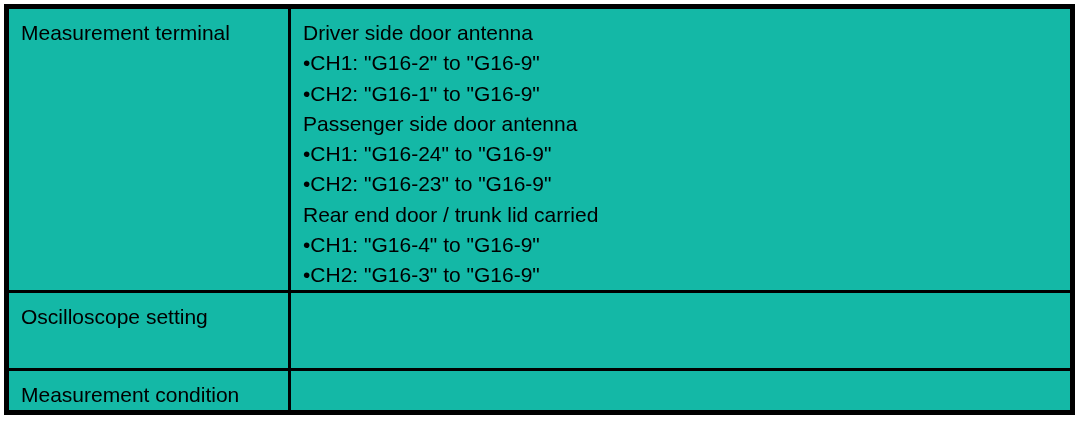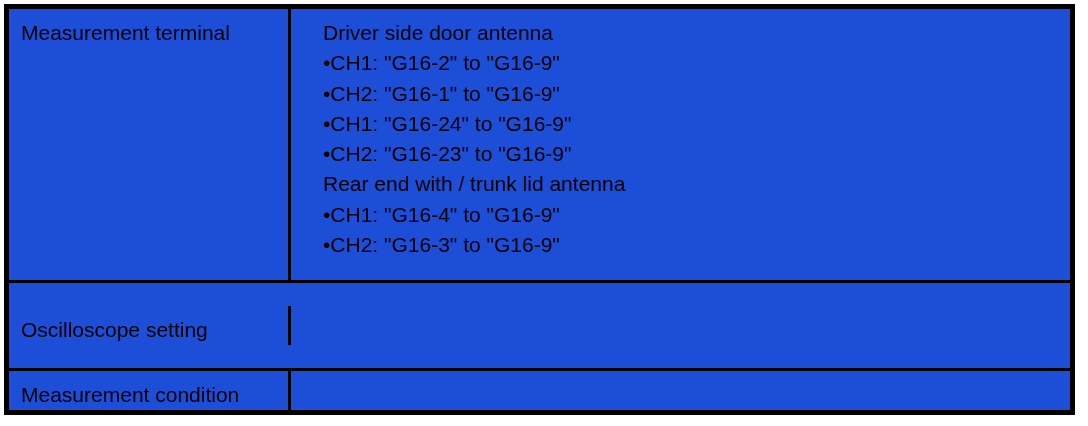--- a/index.html
+++ b/index.html
@@ -10,63 +10,64 @@
     font-family: "Liberation Sans", sans-serif;
     color: #000000;
   }
   .doc-table {
     position: absolute;
     left: 4px;
     top: 4px;
     width: 1071px;
     height: 411px;
     border: 5px solid #000000;
-    background: #1d4ed8;
+    background: #14b8a6;
     display: flex;
     flex-direction: column;
   }
   .trow {
     display: flex;
     flex-direction: row;
   }
   .trow-terminal  { height: 286px; border-bottom: 3px solid #000000; }
-  .trow-scope     { height: 91px;  border-bottom: 3px solid #000000; align-items: center; }
+  .trow-scope     { height: 91px;  border-bottom: 3px solid #000000; }
   .trow-condition { flex: 1; gap: 45px; }
   .cell {
     font-size: 21px;
     line-height: 30.25px;
     white-space: nowrap;
     overflow: hidden;
   }
   .cell-label {
     width: 282px;
     flex: 0 0 282px;
     border-right: 3px solid #000000;
     padding: 9px 4px 0 12px;
   }
   .cell-value {
     flex: 1;
     padding: 9px 4px 0 12px;
   }
-  .vline { display: block; margin-left: 20px; }
+  .vline { display: block; }
 </style>
 </head>
 <body>
 
 <div class="doc-table">
 
   <div class="trow trow-terminal">
     <div class="cell cell-label">Measurement terminal</div>
     <div class="cell cell-value">
       <span class="vline">Driver side door antenna</span>
       <span class="vline">•CH1: "G16-2" to "G16-9"</span>
       <span class="vline">•CH2: "G16-1" to "G16-9"</span>
+      <span class="vline">Passenger side door antenna</span>
       <span class="vline">•CH1: "G16-24" to "G16-9"</span>
       <span class="vline">•CH2: "G16-23" to "G16-9"</span>
-      <span class="vline">Rear end with / trunk lid antenna</span>
+      <span class="vline">Rear end door / trunk lid carried</span>
       <span class="vline">•CH1: "G16-4" to "G16-9"</span>
       <span class="vline">•CH2: "G16-3" to "G16-9"</span>
     </div>
   </div>
 
   <div class="trow trow-scope">
     <div class="cell cell-label">Oscilloscope setting</div>
   </div>
 
   <div class="trow trow-condition">

